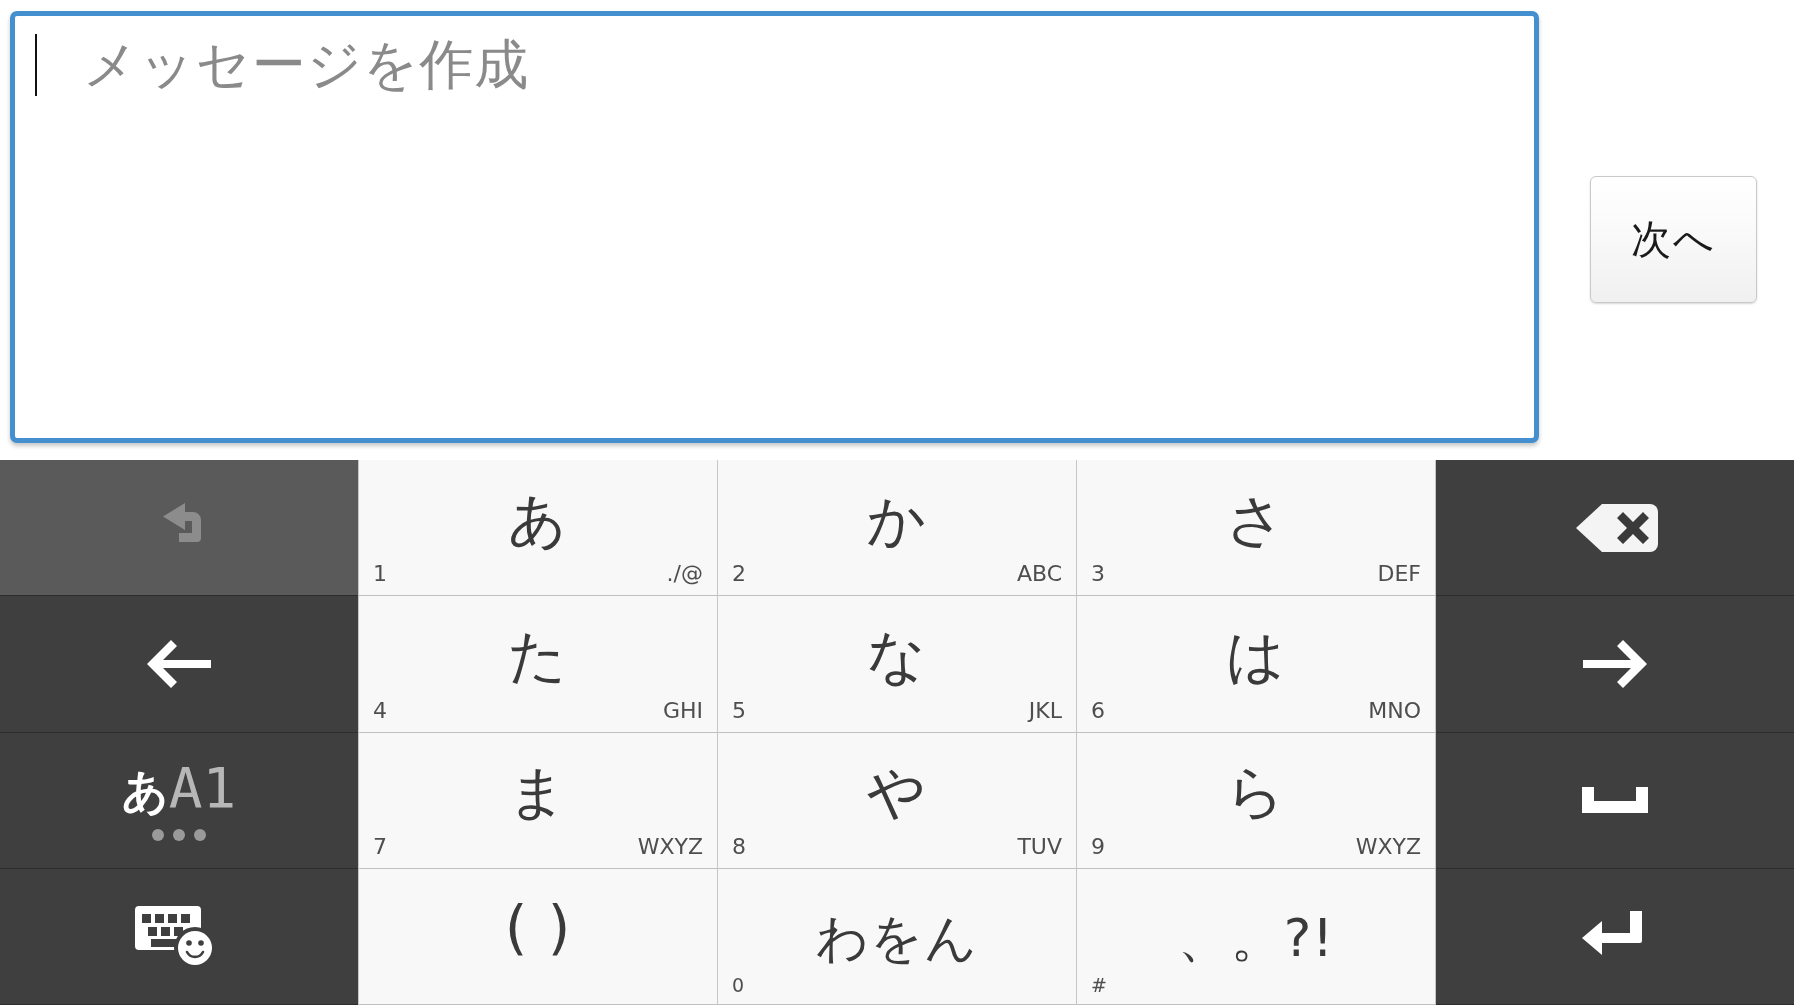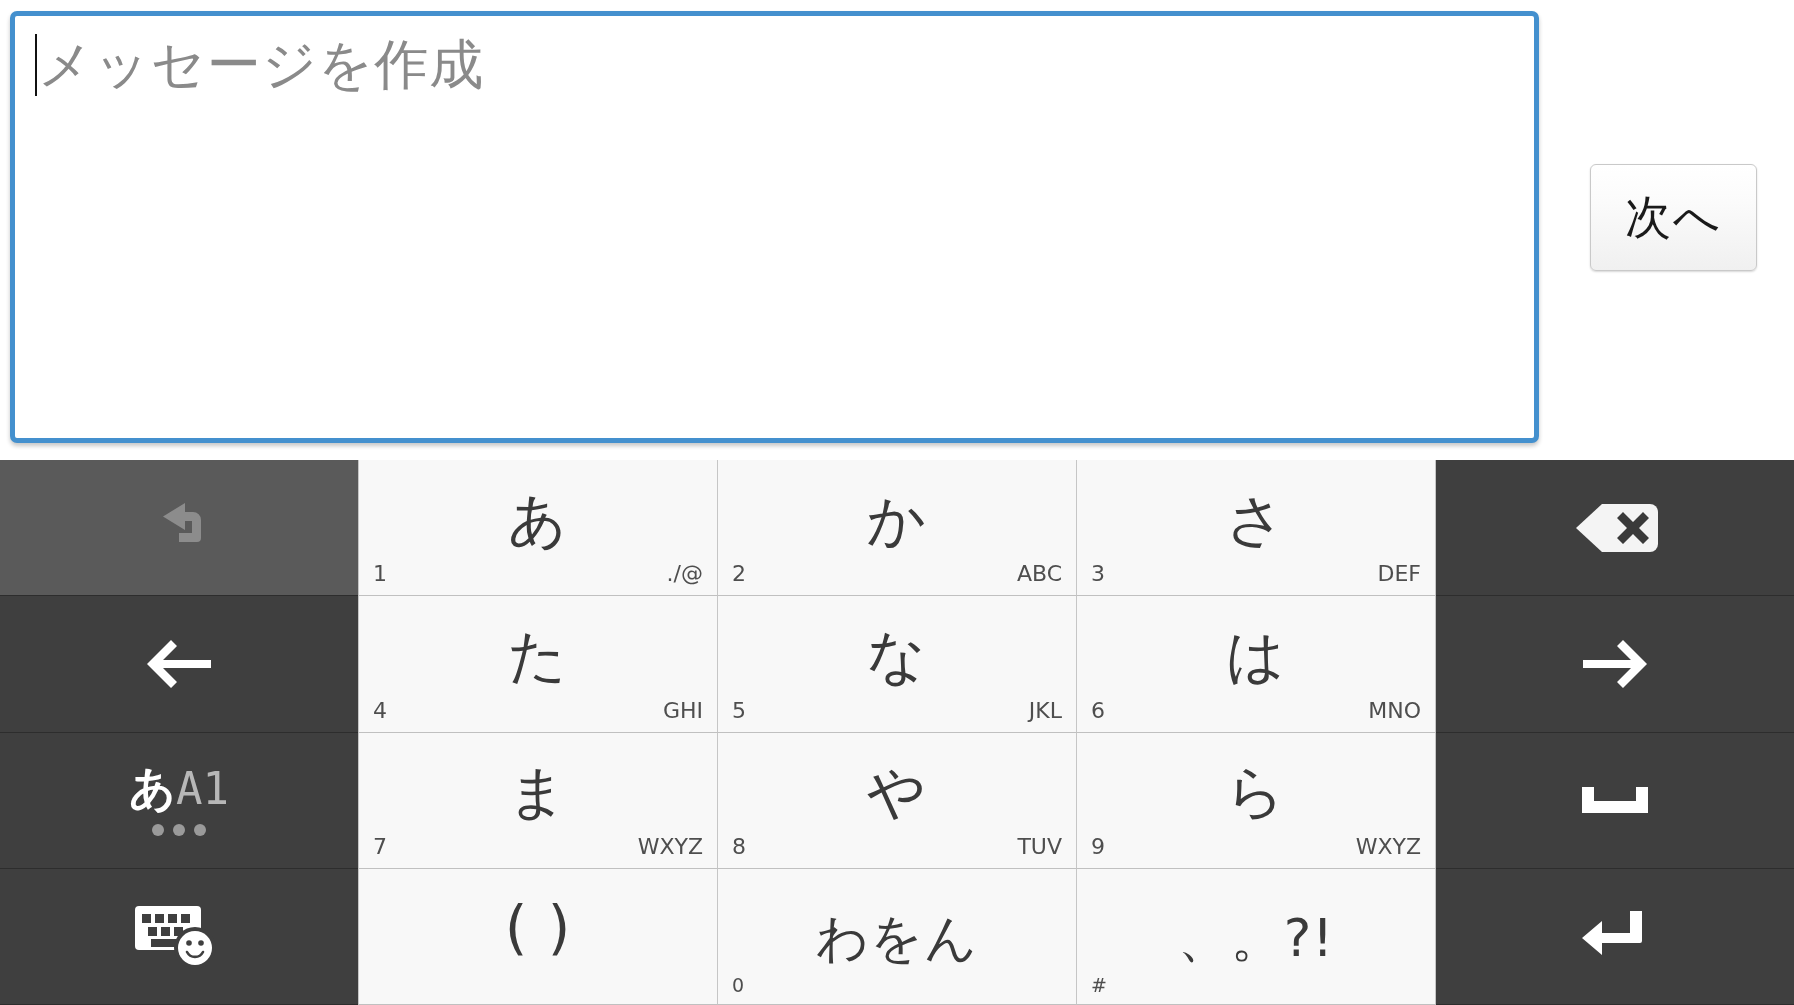--- a/index.html
+++ b/index.html
@@ -51,38 +51,39 @@
     margin-top: 4px;
     margin-right: 1px;
   }
   #placeholder-text {
     font-size: 54px;
     line-height: 70px;
     color: #8a8a8a;
     font-family: "DejaVu Sans", "Liberation Sans", sans-serif;
     white-space: nowrap;
     letter-spacing: 1px;
+    padding-left: 45px;
   }
 
   #next-button {
     position: absolute;
     left: 1590px;
-    top: 164px;
+    top: 176px;
     width: 167px;
-    height: 107px;
+    height: 127px;
     box-sizing: border-box;
     border: 1px solid #c9c9c9;
     border-radius: 6px;
     background: linear-gradient(to bottom, #ffffff 0%, #fbfbfb 35%, #f0f0f0 100%);
     box-shadow: 0 1px 2px rgba(0,0,0,0.16);
     display: flex;
     align-items: center;
     justify-content: center;
     color: #1a1a1a;
-    font-size: 46px;
+    font-size: 40px;
     letter-spacing: 2px;
   }
 
   
   #keyboard {
     position: absolute;
     left: 0;
     top: 460px;
     width: 1794px;
     height: 545px;
@@ -161,21 +162,21 @@
   }
   #mode-key-text {
     font-size: 46px;
     color: #ffffff;
     font-weight: bold;
     letter-spacing: 0px;
   }
   #mode-key-text .dim {
     color: #b7b7b7;
     font-weight: normal;
-    font-size: 44px;
+    font-size: 56px;
     font-family: "DejaVu Sans Mono", monospace;
     text-align: right;
   }
   #mode-key-dots {
     margin-top: 13px;
     display: flex;
     gap: 9px;
   }
   #mode-key-dots span {
     width: 12px;

